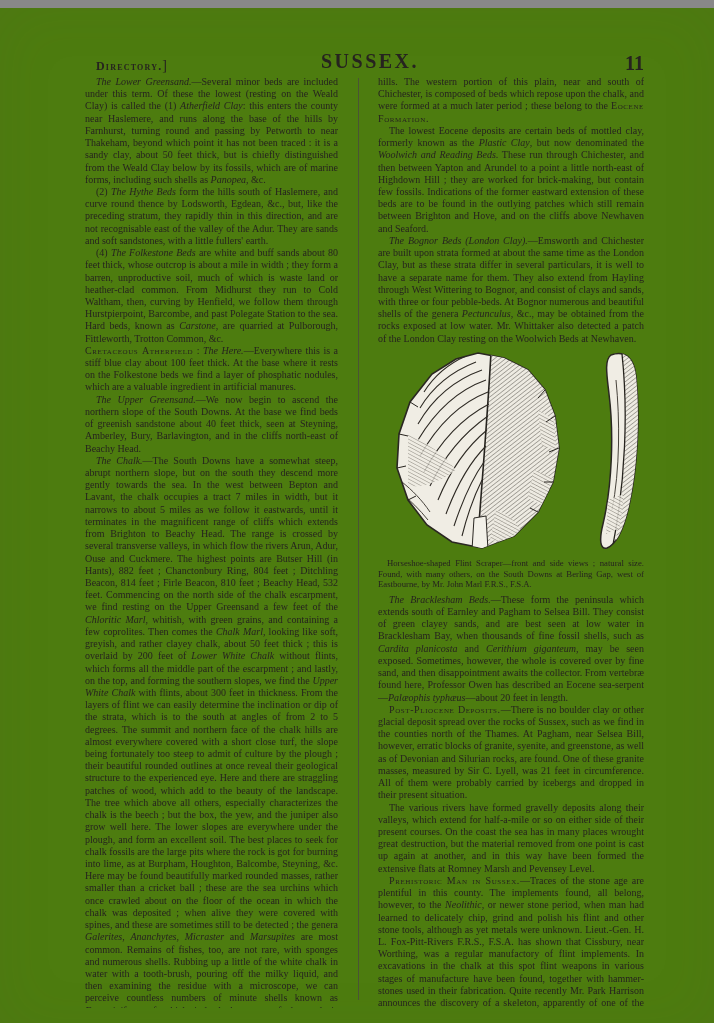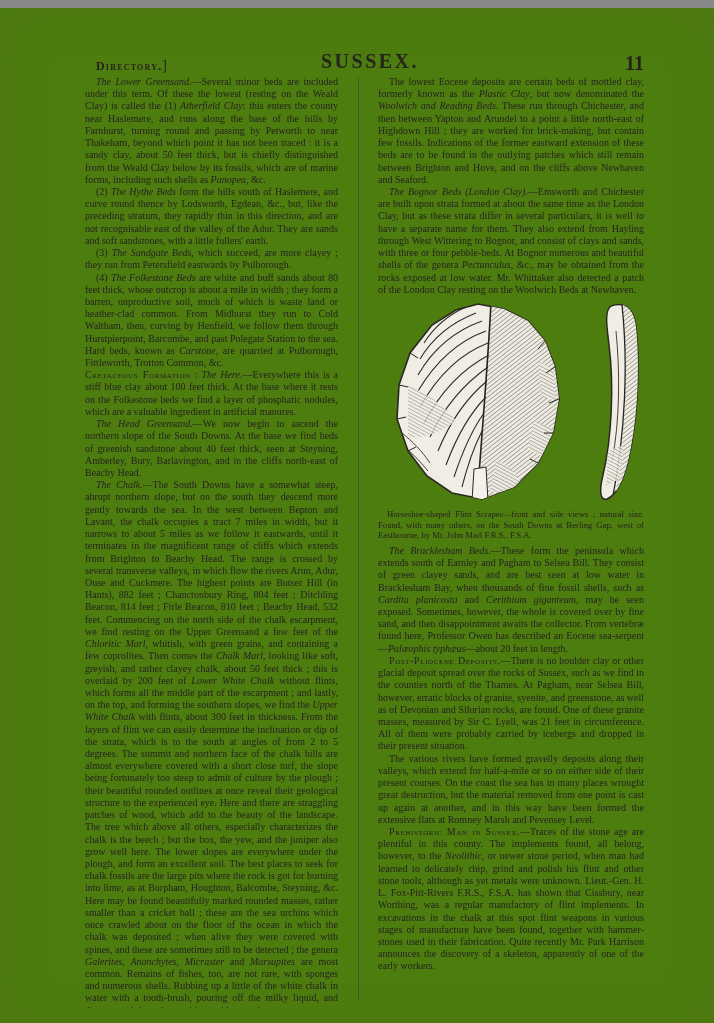--- a/index.html
+++ b/index.html
@@ -61,28 +61,28 @@
     <span class="head-title">SUSSEX.</span>
     <span class="page-num">11</span>
   </div>
 
   <div class="divider"></div>
 
   <div class="columns">
     <div class="col col-left">
         <p><span class="i">The Lower Greensand.</span><span>—Several minor beds are included under this term.  Of these the lowest (resting on the Weald Clay) is called the (1) </span><span class="i">Atherfield Clay</span><span>: this enters the county near Haslemere, and runs along the base of the hills by Farnhurst, turning round and passing by Petworth to near Thakeham, beyond which point it has not been traced : it is a sandy clay, about 50 feet thick, but is chiefly distinguished from the Weald Clay below by its fossils, which are of marine forms, including such shells as </span><span class="i">Panopea</span><span>, &amp;c.</span></p>
         <p><span>(2) </span><span class="i">The Hythe Beds</span><span> form the hills south of Haslemere, and curve round thence by Lodsworth, Egdean, &amp;c., but, like the preceding stratum, they rapidly thin in this direction, and are not recognisable east of the valley of the Adur.  They are sands and soft sandstones, with a little fullers' earth.</span></p>
-        <p><span>(3) </span><span class="i">The Sandgate Beds</span><span>, which succeed, are more clayey ; they run from Petersfield eastwards by Pulborough.</span></p>
         <p><span>(4) </span><span class="i">The Folkestone Beds</span><span> are white and buff sands about 80 feet thick, whose outcrop is about a mile in width ; they form a barren, unproductive soil, much of which is waste land or heather-clad common.  From Midhurst they run to Cold Waltham, then, curving by Henfield, we follow them through Hurstpierpoint, Barcombe, and past Polegate Station to the sea.  Hard beds, known as </span><span class="i">Carstone</span><span>, are quarried at Pulborough, Fittleworth, Trotton Common, &amp;c.</span></p>
-        <p class="noindent"><span class="sc">Cretaceous Formation</span><span> : </span><span class="i">The Here.</span><span>—Everywhere this is a stiff blue clay about 100 feet thick.  At the base where it rests on the Folkestone beds we find a layer of phosphatic nodules, which are a valuable ingredient in artificial manures.</span></p>
-        <p><span class="i">The Head Greensand.</span><span>—We now begin to ascend the northern slope of the South Downs.  At the base we find beds of greenish sandstone about 40 feet thick, seen at Steyning, Amberley, Bury, Barlavington, and in the cliffs north-east of Beachy Head.</span></p>
+        <p class="noindent"><span class="sc">Cretaceous Atherfield</span><span> : </span><span class="i">The Here.</span><span>—Everywhere this is a stiff blue clay about 100 feet thick.  At the base where it rests on the Folkestone beds we find a layer of phosphatic nodules, which are a valuable ingredient in artificial manures.</span></p>
+        <p><span class="i">The Upper Greensand.</span><span>—We now begin to ascend the northern slope of the South Downs.  At the base we find beds of greenish sandstone about 40 feet thick, seen at Steyning, Amberley, Bury, Barlavington, and in the cliffs north-east of Beachy Head.</span></p>
         <p><span class="i">The Chalk.</span><span>—The South Downs have a somewhat steep, abrupt northern slope, but on the south they descend more gently towards the sea.  In the west between Bepton and Lavant, the chalk occupies a tract 7 miles in width, but it narrows to about 5 miles as we follow it eastwards, until it terminates in the magnificent range of cliffs which extends from Brighton to Beachy Head.  The range is crossed by several transverse valleys, in which flow the rivers Arun, Adur, Ouse and Cuckmere.  The highest points are Butser Hill (in Hants), 882 feet ; Chanctonbury Ring, 804 feet ; Ditchling Beacon, 814 feet ; Firle Beacon, 810 feet ; Beachy Head, 532 feet.  Commencing on the north side of the chalk escarpment, we find resting on the Upper Greensand a few feet of the </span><span class="i">Chloritic Marl</span><span>, whitish, with green grains, and containing a few coprolites.  Then comes the </span><span class="i">Chalk Marl</span><span>, looking like soft, greyish, and rather clayey chalk, about 50 feet thick ; this is overlaid by 200 feet of </span><span class="i">Lower White Chalk</span><span> without flints, which forms all the middle part of the escarpment ; and lastly, on the top, and forming the southern slopes, we find the </span><span class="i">Upper White Chalk</span><span> with flints, about 300 feet in thickness.  From the layers of flint we can easily determine the inclination or dip of the strata, which is to the south at angles of from 2 to 5 degrees.  The summit and northern face of the chalk hills are almost everywhere covered with a short close turf, the slope being fortunately too steep to admit of culture by the plough ; their beautiful rounded outlines at once reveal their geological structure to the experienced eye.  Here and there are straggling patches of wood, which add to the beauty of the landscape.  The tree which above all others, especially characterizes the chalk is the beech ; but the box, the yew, and the juniper also grow well here.  The lower slopes are everywhere under the plough, and form an excellent soil.  The best places to seek for chalk fossils are the large pits where the rock is got for burning into lime, as at Burpham, Houghton, Balcombe, Steyning, &amp;c.  Here may be found beautifully marked rounded masses, rather smaller than a cricket ball ; these are the sea urchins which once crawled about on the floor of the ocean in which the chalk was deposited ; when alive they were covered with spines, and these are sometimes still to be detected ; the genera </span><span class="i">Galerites</span><span>, </span><span class="i">Ananchytes</span><span>, </span><span class="i">Micraster</span><span> and </span><span class="i">Marsupites</span><span> are most common.  Remains of fishes, too, are not rare, with sponges and numerous shells.  Rubbing up a little of the white chalk in water with a tooth-brush, pouring off the milky liquid, and then examining the residue with a microscope, we can perceive countless numbers of minute shells known as </span><span class="i">Foraminifera</span><span>, of which indeed the mass of the rock is composed.  We therefore believe that the chalk was formed in some ocean in whose waters these tiny beings lived.  As they died their hard parts sank slowly to the bottom, and in time formed the thick bed of white rock, whose cliffs standing out boldly on our southern coasts have earned for our country the name of Albion.</span></p>
       </div>
     <div class="col col-right">
       <div>
+          <p class="noindent"><span>hills.  The western portion of this plain, near and south of Chichester, is composed of beds which repose upon the chalk, and were formed at a much later period ; these belong to the </span><span class="sc">Eocene Formation.</span></p>
           <p><span>The lowest Eocene deposits are certain beds of mottled clay, formerly known as the </span><span class="i">Plastic Clay</span><span>, but now denominated the </span><span class="i">Woolwich and Reading Beds</span><span>.  These run through Chichester, and then between Yapton and Arundel to a point a little north-east of Highdown Hill ; they are worked for brick-making, but contain few fossils.  Indications of the former eastward extension of these beds are to be found in the outlying patches which still remain between Brighton and Hove, and on the cliffs above Newhaven and Seaford.</span></p>
           <p><span class="i">The Bognor Beds (London Clay).</span><span>—Emsworth and Chichester are built upon strata formed at about the same time as the London Clay, but as these strata differ in several particulars, it is well to have a separate name for them.  They also extend from Hayling through West Wittering to Bognor, and consist of clays and sands, with three or four pebble-beds.  At Bognor numerous and beautiful shells of the genera </span><span class="i">Pectunculus</span><span>, &amp;c., may be obtained from the rocks exposed at low water.  Mr. Whittaker also detected a patch of the London Clay resting on the Woolwich Beds at Newhaven.</span></p>
         </div>
       <figure class="engraving">
         <svg width="266" height="202" viewBox="0 0 266 202" xmlns="http://www.w3.org/2000/svg">
           <defs>
             <pattern id="hatchA" width="3.4" height="3.4" patternUnits="userSpaceOnUse" patternTransform="rotate(52)">
               <rect width="3.4" height="3.4" fill="#eeebe2"></rect>
               <line x1="0" y1="0" x2="0" y2="3.4" stroke="#38342c" stroke-width="0.75"></line>
             </pattern>

